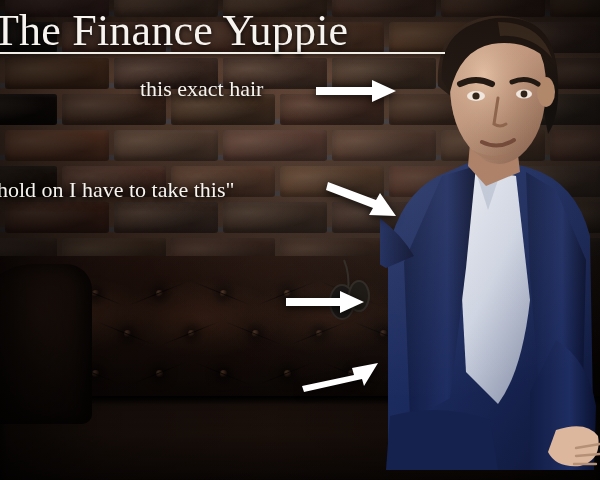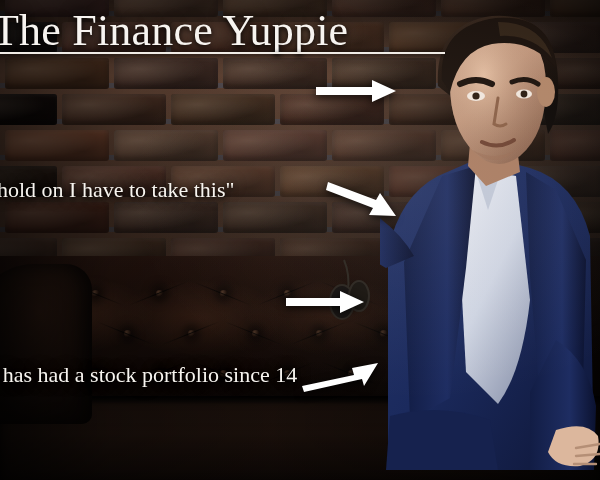--- a/index.html
+++ b/index.html
@@ -336,22 +336,22 @@
     <path d="M18 2 Q24 16 22 34" stroke="#2b2620" stroke-width="2" fill="none"></path>
     <ellipse cx="16" cy="44" rx="12" ry="17" fill="#141110" stroke="#2a2520" stroke-width="2"></ellipse>
     <ellipse cx="33" cy="38" rx="10" ry="15" fill="#17130f" stroke="#2a2520" stroke-width="2"></ellipse>
   </svg>
 
   <div class="glow-overlay"></div>
 
   <div class="title">The Finance Yuppie</div>
   <div class="title-underline"></div>
 
+  <div class="caption cap1">this exact hair</div>
   <div class="caption cap2">"hold on I have to take this"</div>
-  <div class="caption cap4">has had a stock portfolio since 14</div>
 
   <div class="arrow" style="left:316px;top:80px;">
     <svg width="82" height="22" viewBox="0 0 82 22">
       <path d="M0 7 L56 7 L56 0 L80 11 L56 22 L56 15 L0 15 Z" fill="#ffffff"></path>
     </svg>
   </div>
 
   <div class="arrow" style="left:326px;top:180px;">
     <svg width="76" height="40" viewBox="0 0 76 40">
       <path d="M2 2 L50 20 L54 13 L70 36 L43 35 L47 28 L0 10 Z" fill="#ffffff"></path>

